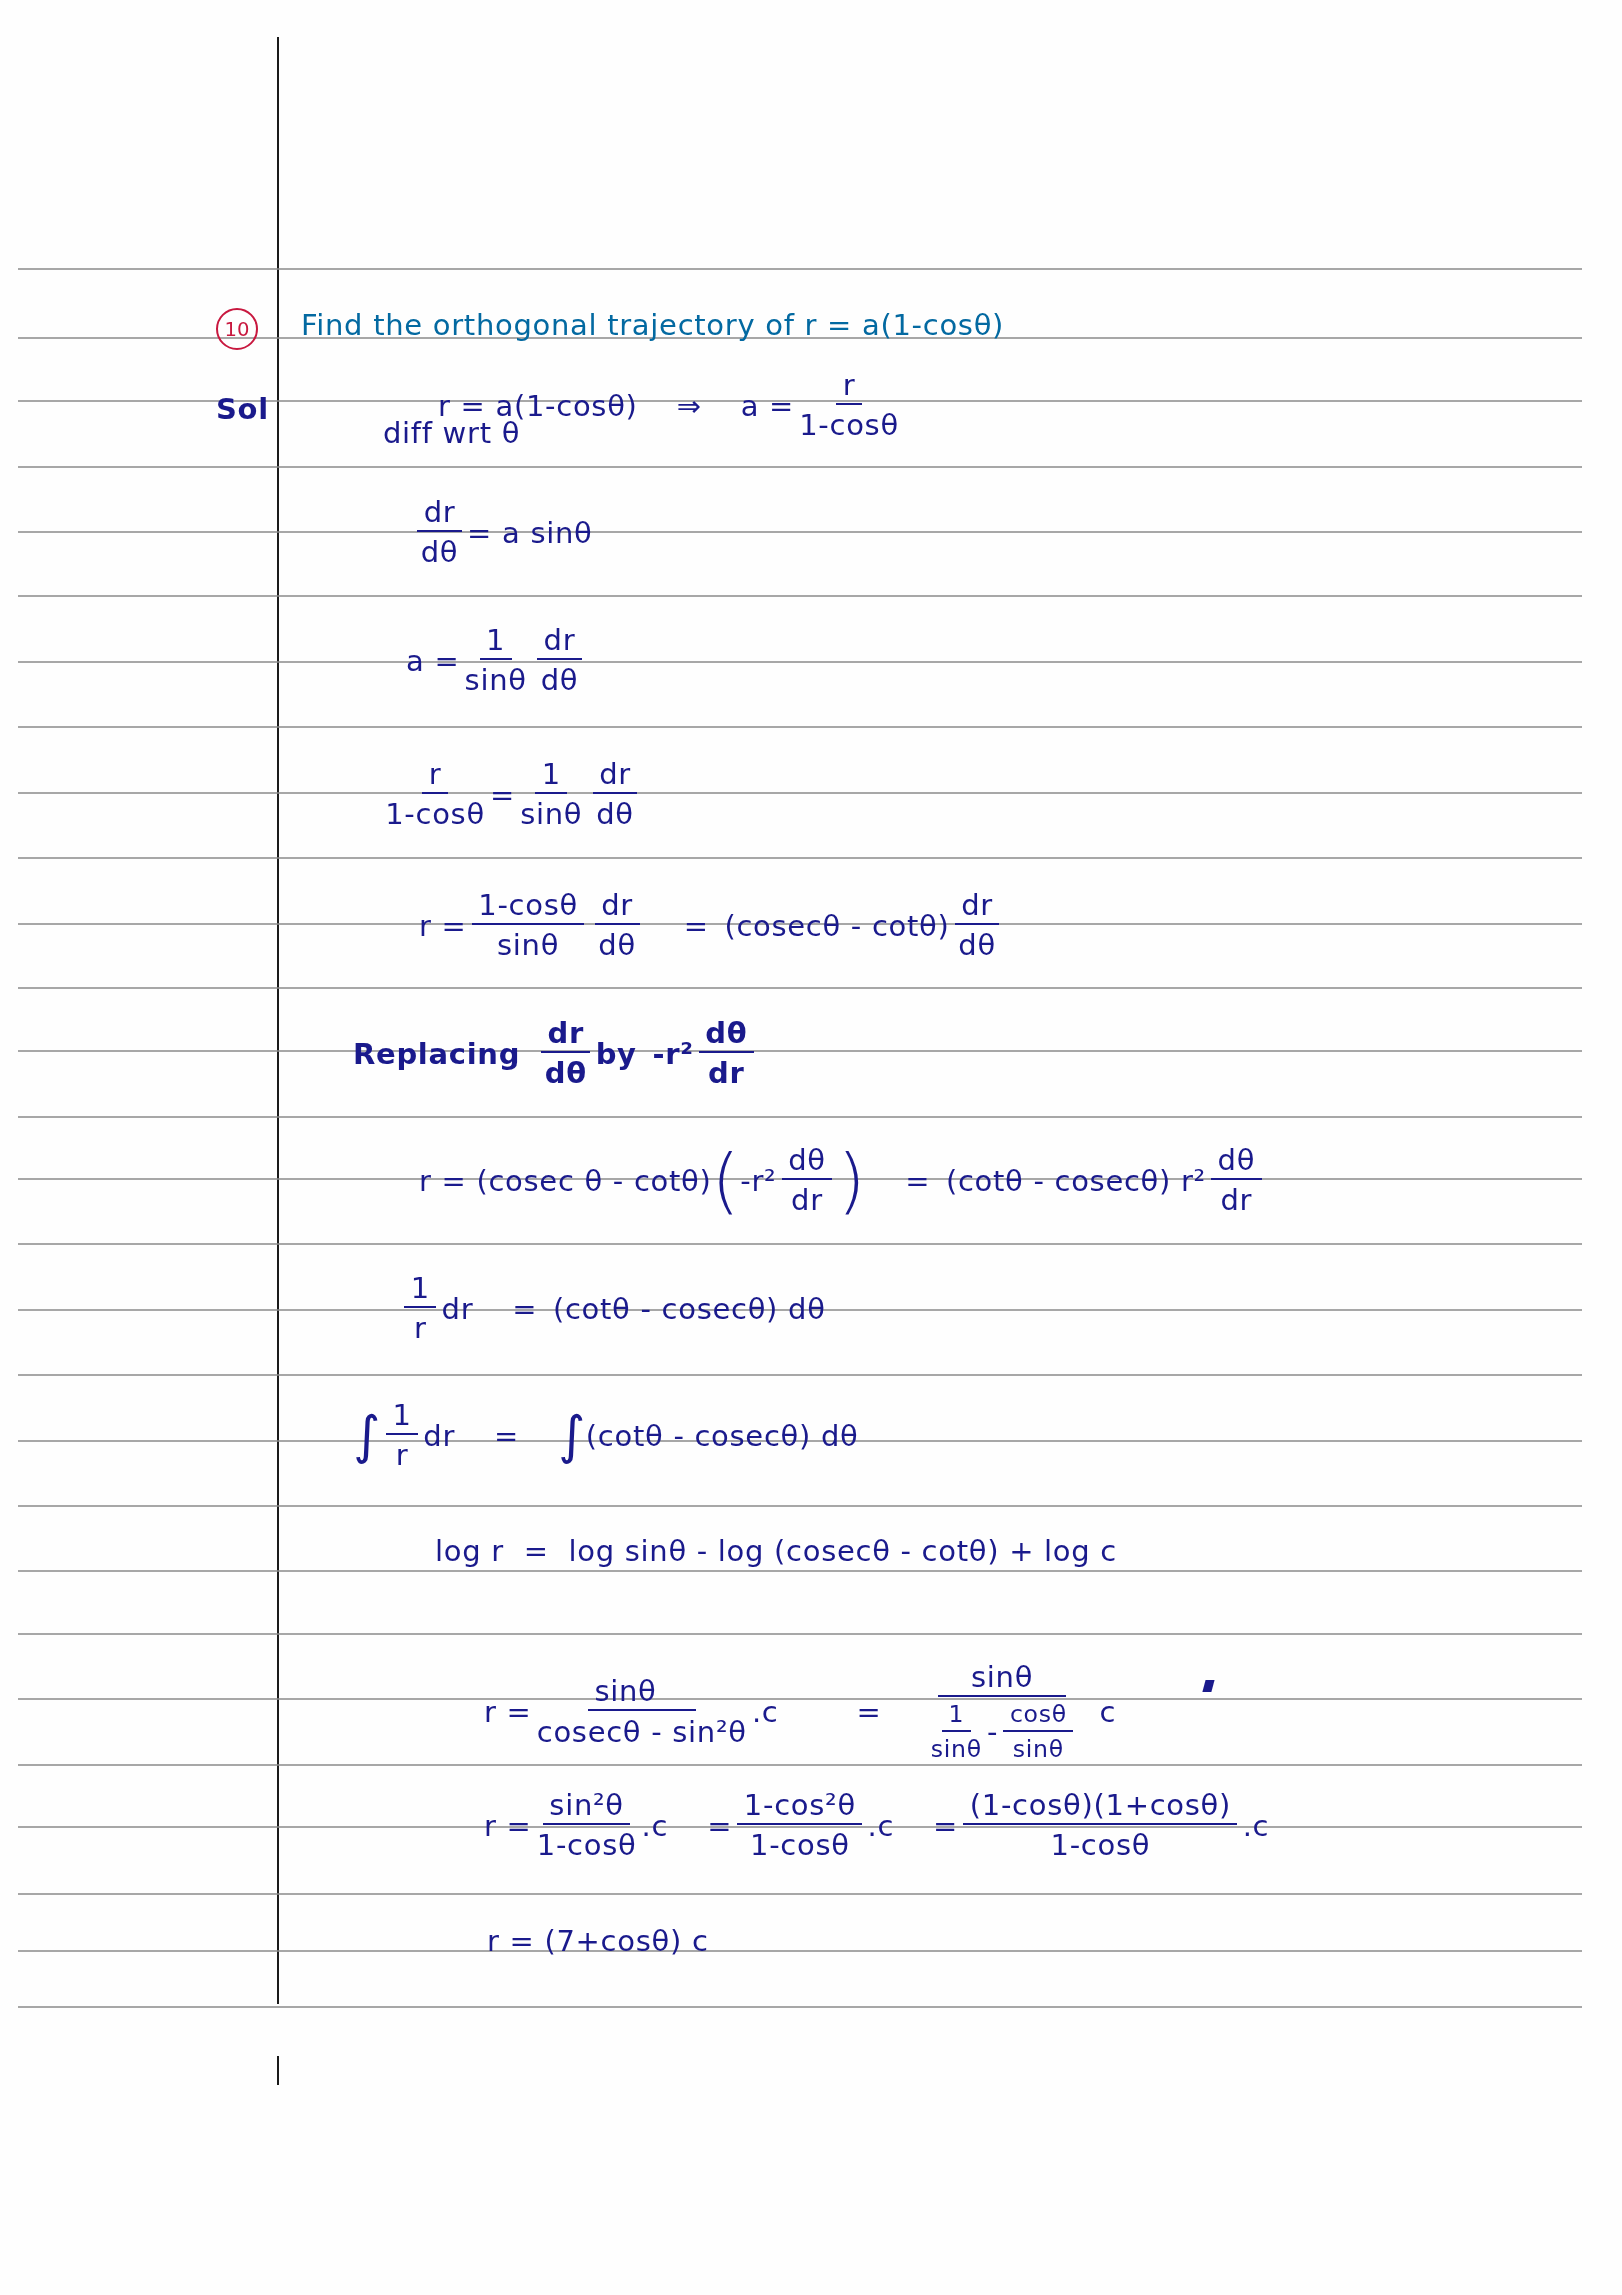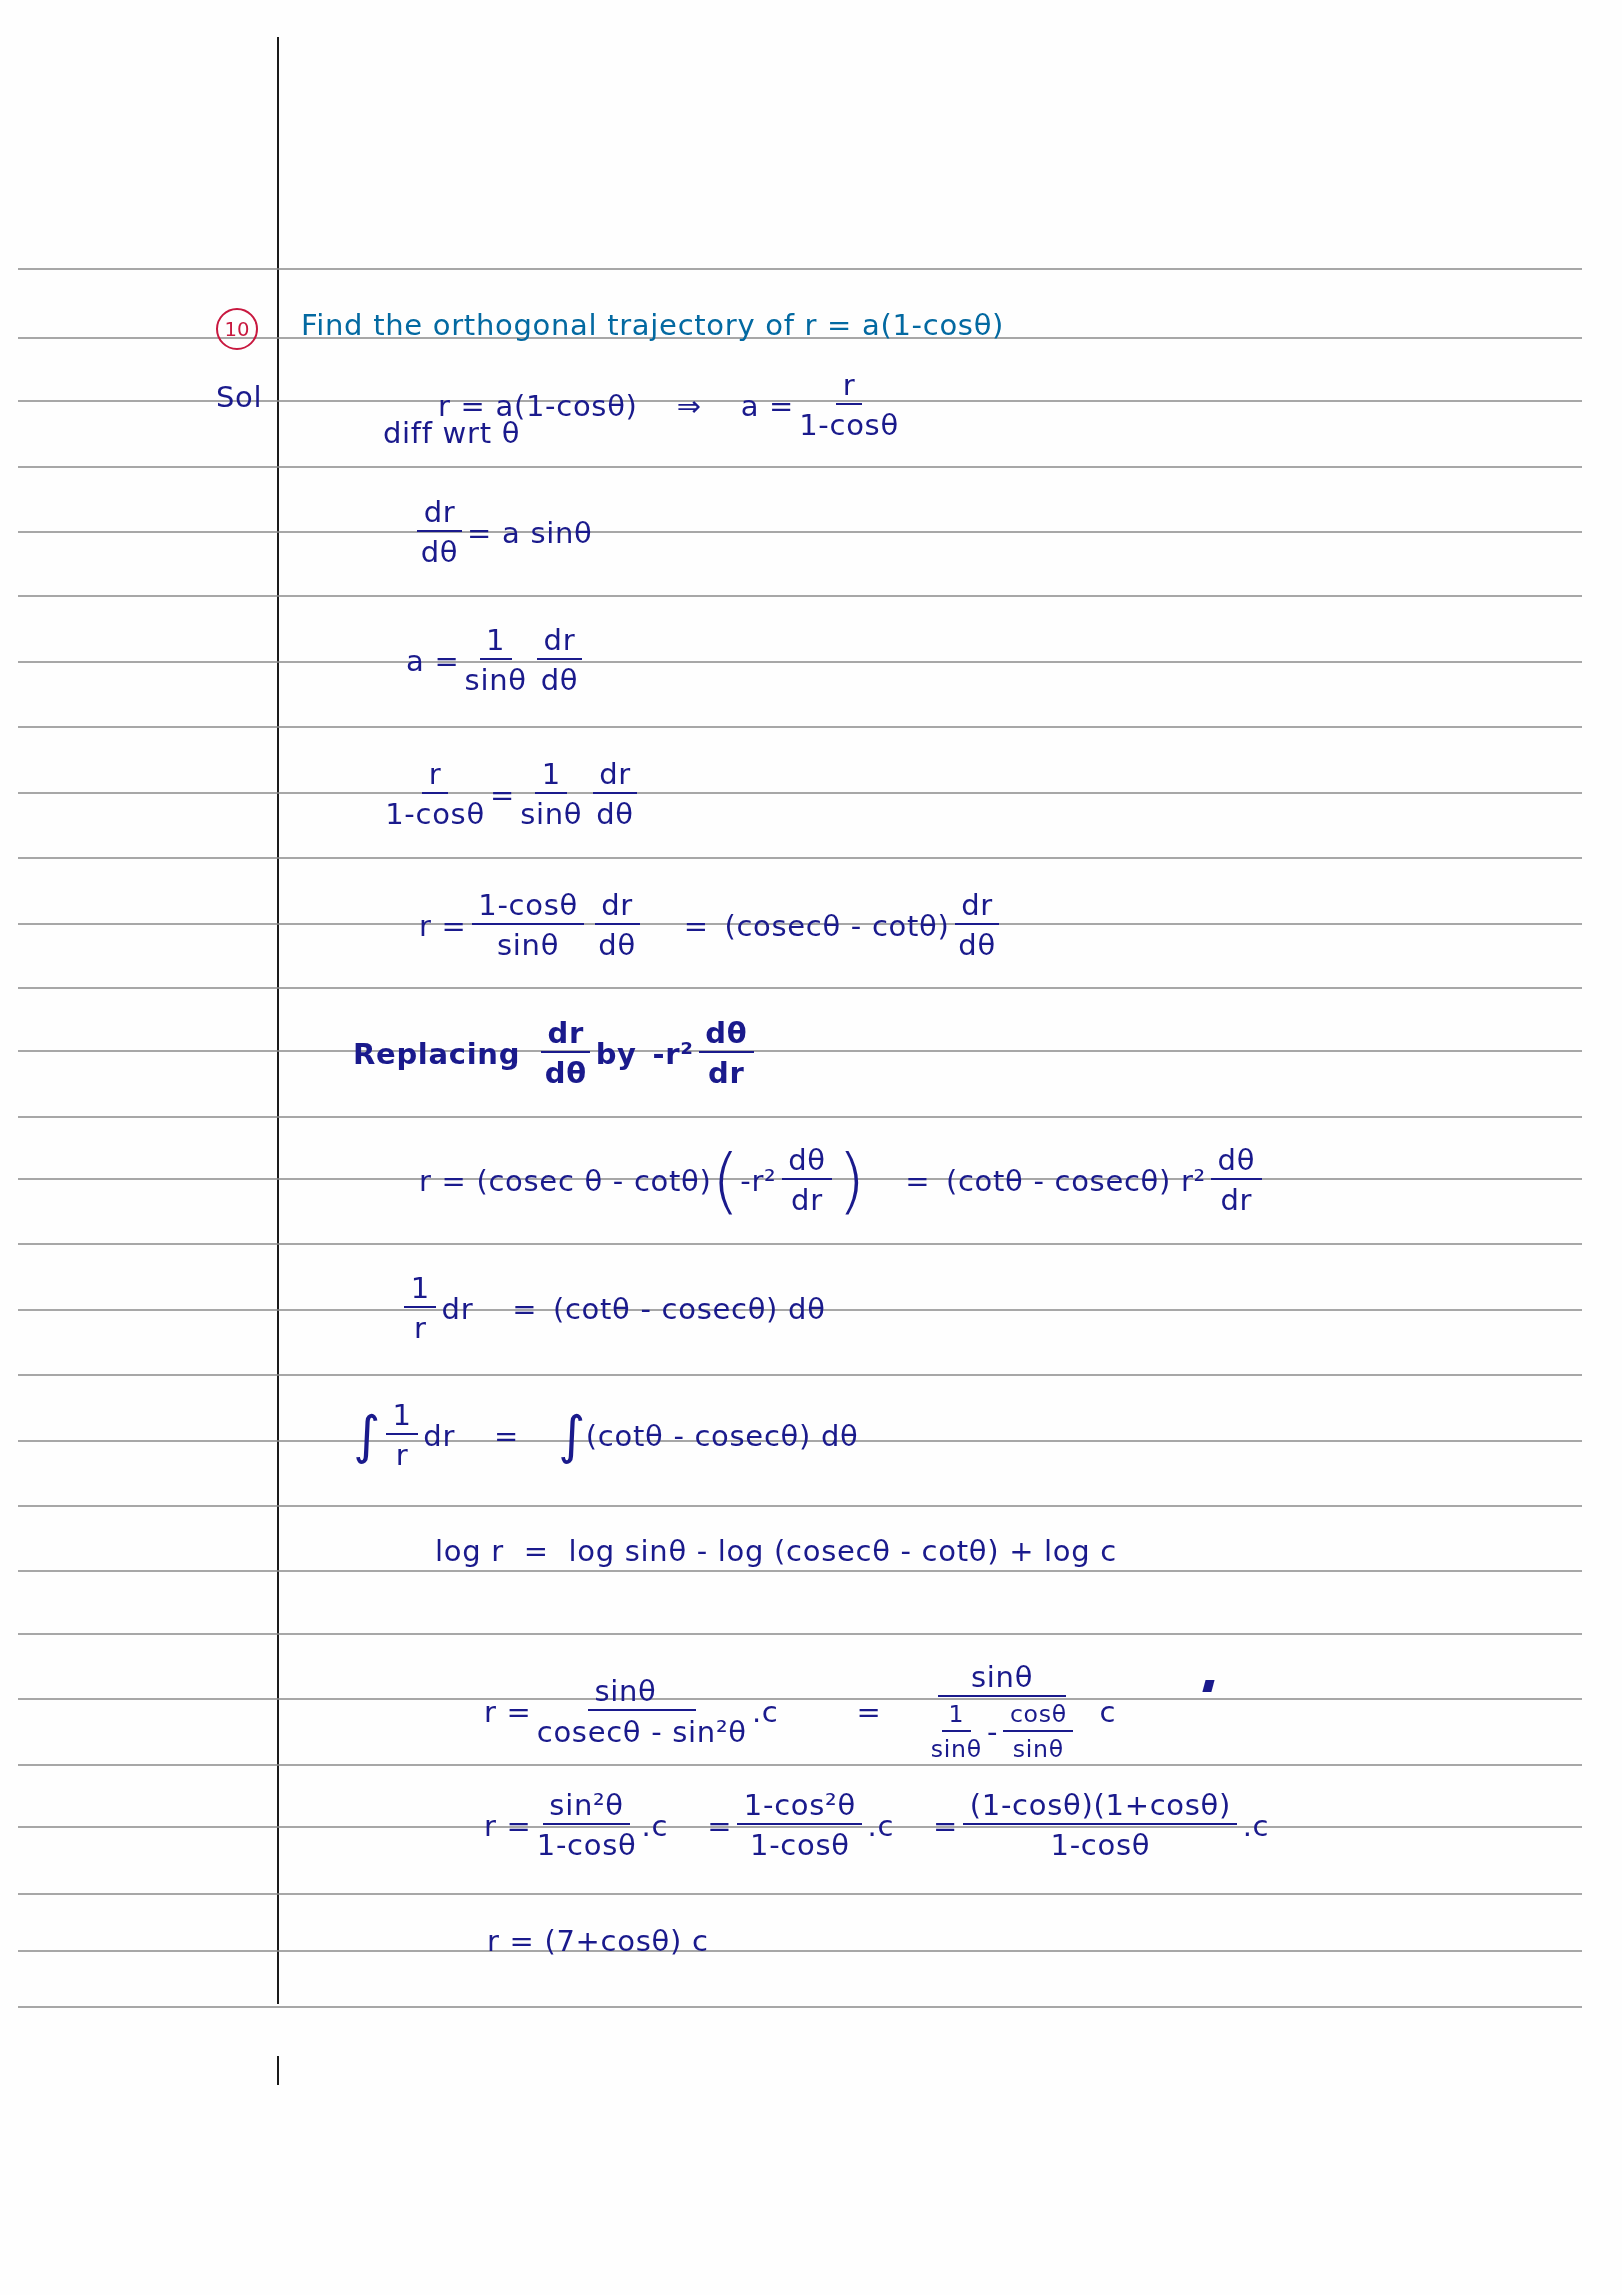--- a/index.html
+++ b/index.html
@@ -58,21 +58,21 @@
   <div class="rule" style="top:1826px"></div>
   <div class="rule" style="top:1893px"></div>
   <div class="rule" style="top:1950px"></div>
   <div class="rule" style="top:2006px"></div>
 
   <div class="qnum">
     <span>10</span>
   </div>
   <div class="hw red" style="left:301px;top:308px;">Find the orthogonal trajectory of r = a(1-cosθ)</div>
 
-  <div class="hw blue" style="left:216px;top:380px;">Sol</div>
+  <div class="hw blue" style="left:216px;top:392px;font-weight:bold;">Sol</div>
 
   <div class="hw blue row" style="left:438px;top:370px;text-align:center;">
     <span>r = a(1-cosθ)</span>
     <span class="sp2"></span>
     <span>⇒</span>
     <span class="sp2"></span>
     <span>a =</span>
     <span class="frac">
       <span class="num">r</span>
       <span class="den">1-cosθ</span>

